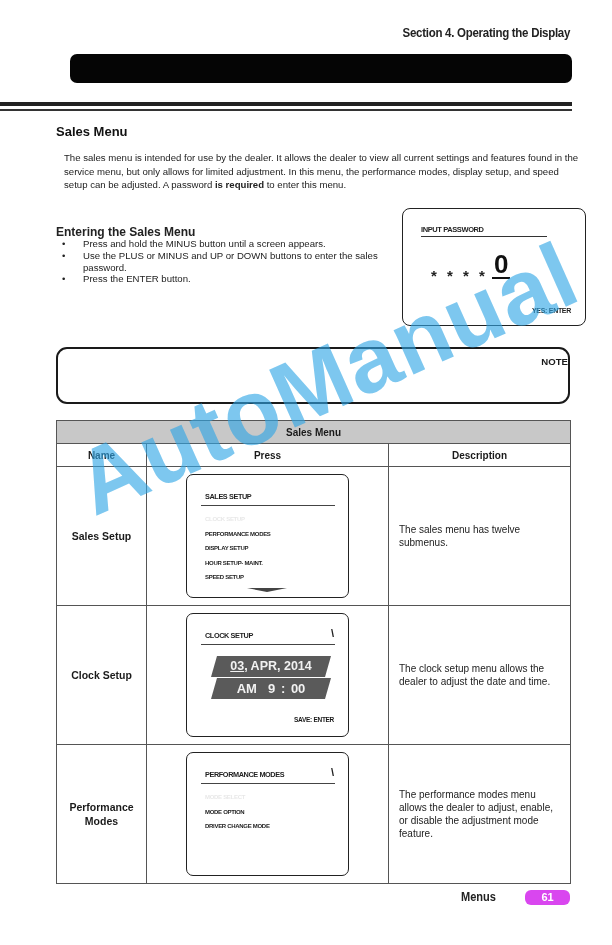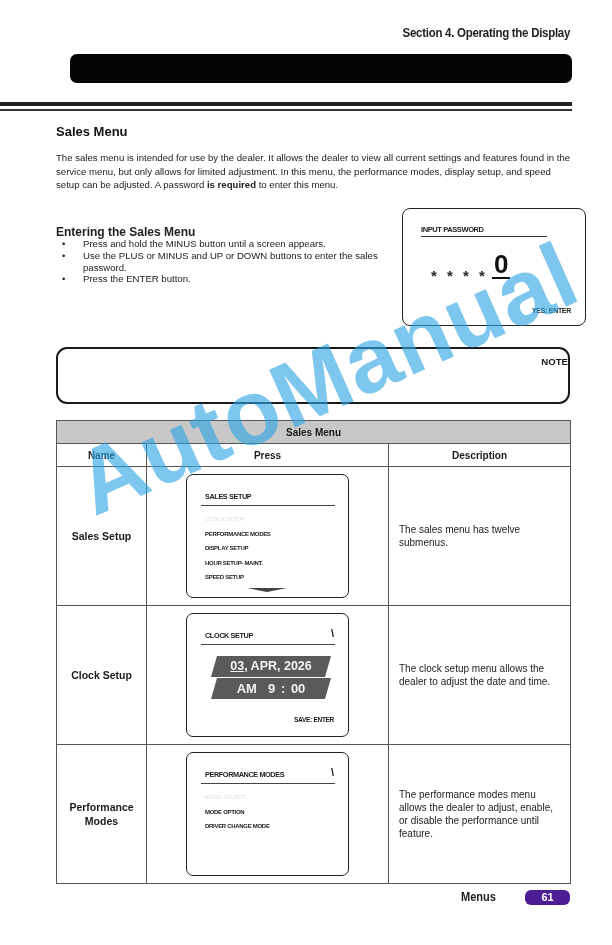--- a/index.html
+++ b/index.html
@@ -9,21 +9,21 @@
 
   
   #section-title { right: 42px; top: 26px; font-size: 12.5px; font-weight: bold;
                    letter-spacing: -0.3px; transform: scaleX(0.92); transform-origin: right center; color:#222; }
   #header-bar { left: 70px; top: 54px; width: 502px; height: 29px; background: #050505; border-radius: 7px; }
   #rule-thick { left: 0; top: 102px; width: 572px; height: 4px; background: #222; }
   #rule-thin  { left: 0; top: 109px; width: 572px; height: 2px; background: #333; }
 
   
   #page-heading { left: 56px; top: 124px; font-size: 13px; font-weight: bold; color: #111; }
-  #intro-para { left: 56px; top: 151px; width: 520px; font-size: 9.6px; line-height: 13.5px; color:#222; }
+  #intro-para { left: 64px; top: 151px; width: 520px; font-size: 9.6px; line-height: 13.5px; color:#222; }
   #intro-para b { font-weight: bold; }
 
   #enter-heading { left: 56px; top: 225px; font-size: 12px; font-weight: bold; color:#222; }
   #enter-steps { left: 56px; top: 238px; width: 330px; margin: 0; padding: 0; list-style: none;
                  font-size: 9.6px; line-height: 11.8px; color:#222; }
   #enter-steps li { position: relative; padding-left: 27px; }
   #enter-steps li .bul { position: absolute; left: 6px; top: 0; }
 
   
   #pw-screen { left: 402px; top: 208px; width: 184px; height: 118px; border: 1.5px solid #222; border-radius: 8px; box-sizing: border-box; }
@@ -64,21 +64,21 @@
   .clock-pill { position: absolute; left: 24px; width: 120px; height: 21px; background: #5a5a5a;
                 clip-path: polygon(5% 0, 100% 0, 95% 100%, 0 100%); color: #f2f2f2; font-weight: bold;
                 text-align: center; line-height: 21px; }
   #clock-date { top: 42px; font-size: 12.5px; }
   #clock-time { top: 64px; font-size: 13px; word-spacing: 2px; }
   #clock-day { text-decoration: underline; }
   #clock-save { position: absolute; right: 14px; top: 102px; font-size: 6.5px; font-weight: bold; letter-spacing: -0.3px; }
 
   
   #footer-label { left: 461px; top: 890px; font-size: 12px; font-weight: bold; transform: scaleX(0.92); transform-origin: left center; color:#222; }
-  #page-badge { left: 525px; top: 890px; width: 45px; height: 15px; background: #4c1d95; border-radius: 6px; color: #fff;
+  #page-badge { left: 525px; top: 890px; width: 45px; height: 15px; background: #d946ef; border-radius: 6px; color: #fff;
                 font-size: 11px; font-weight: bold; text-align: center; line-height: 15px; }
 
   
   #watermark { left: 60px; top: 440px; font-size: 92px; font-weight: bold; color: #2fa6e6; opacity: 0.62;
                transform: rotate(-24deg); transform-origin: left top; white-space: nowrap; letter-spacing: 1px; pointer-events: none; }
 </style>
 </head>
 <body>
 
 <div id="section-title" class="abs">Section 4. Operating the Display</div>
@@ -143,21 +143,21 @@
     <td class="desc-cell">The sales menu has twelve submenus.</td>
   </tr>
 
   <tr class="data-row">
     <td class="name-cell">Clock Setup</td>
     <td class="view-cell">
       <div class="lcd">
         <div class="lcd-title">CLOCK SETUP</div>
         <div class="lcd-slash">\</div>
         <div class="lcd-title-rule"></div>
-        <div id="clock-date" class="clock-pill"><span id="clock-day">03</span><span>, APR, 2026</span></div>
+        <div id="clock-date" class="clock-pill"><span id="clock-day">03</span><span>, APR, 2014</span></div>
         <div id="clock-time" class="clock-pill" style="white-space:pre;">AM  9 : 00</div>
         <div id="clock-save">SAVE: ENTER</div>
       </div>
     </td>
     <td class="desc-cell">The clock setup menu allows the dealer to adjust the date and time.</td>
   </tr>
 
   <tr class="data-row">
     <td class="name-cell" style="padding:0 6px;"><span>Performance Modes</span></td>
     <td class="view-cell">
@@ -165,21 +165,21 @@
         <div class="lcd-title">PERFORMANCE MODES</div>
         <div class="lcd-slash">\</div>
         <div class="lcd-title-rule"></div>
         <ul class="lcd-items">
           <li class="selected"><span>MODE SELECT</span></li>
           <li>MODE OPTION</li>
           <li>DRIVER CHANGE MODE</li>
         </ul>
       </div>
     </td>
-    <td class="desc-cell">The performance modes menu allows the dealer to adjust, enable, or disable the performance until feature.</td>
+    <td class="desc-cell">The performance modes menu allows the dealer to adjust, enable, or disable the adjustment mode feature.</td>
   </tr>
 </tbody>
   </table>
 
 <div id="footer-label" class="abs">Menus</div>
 <div id="page-badge" class="abs">61</div>
 
 <div id="watermark" class="abs" style="color: rgb(47, 166, 230);">AutoManual</div>
 
 </body></html>

